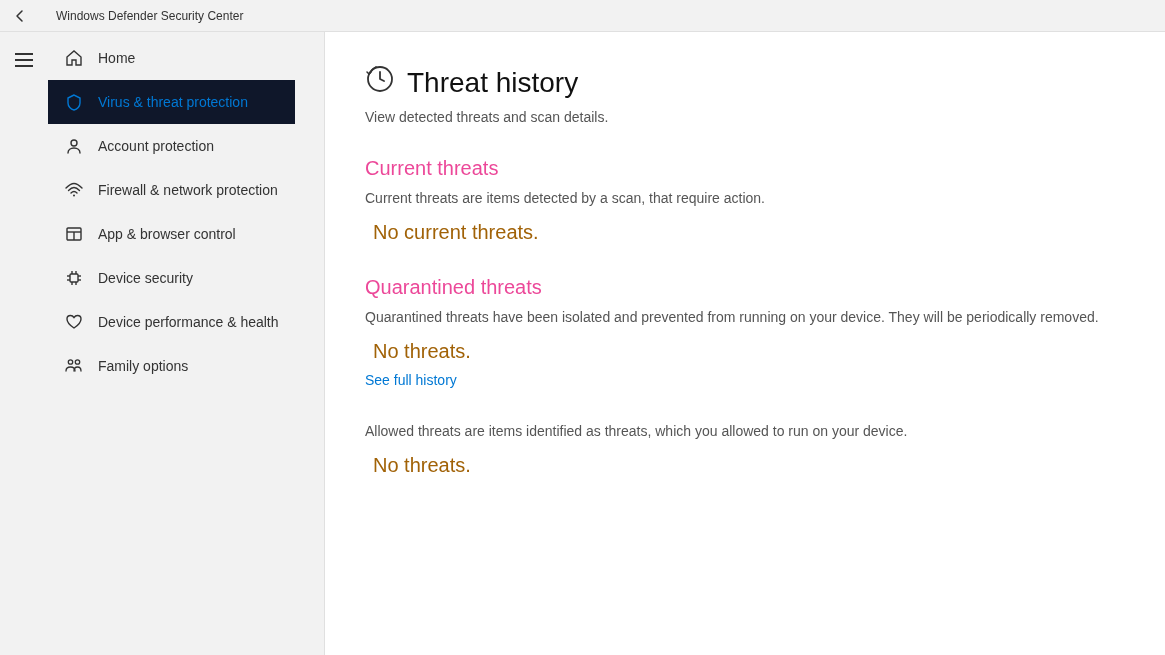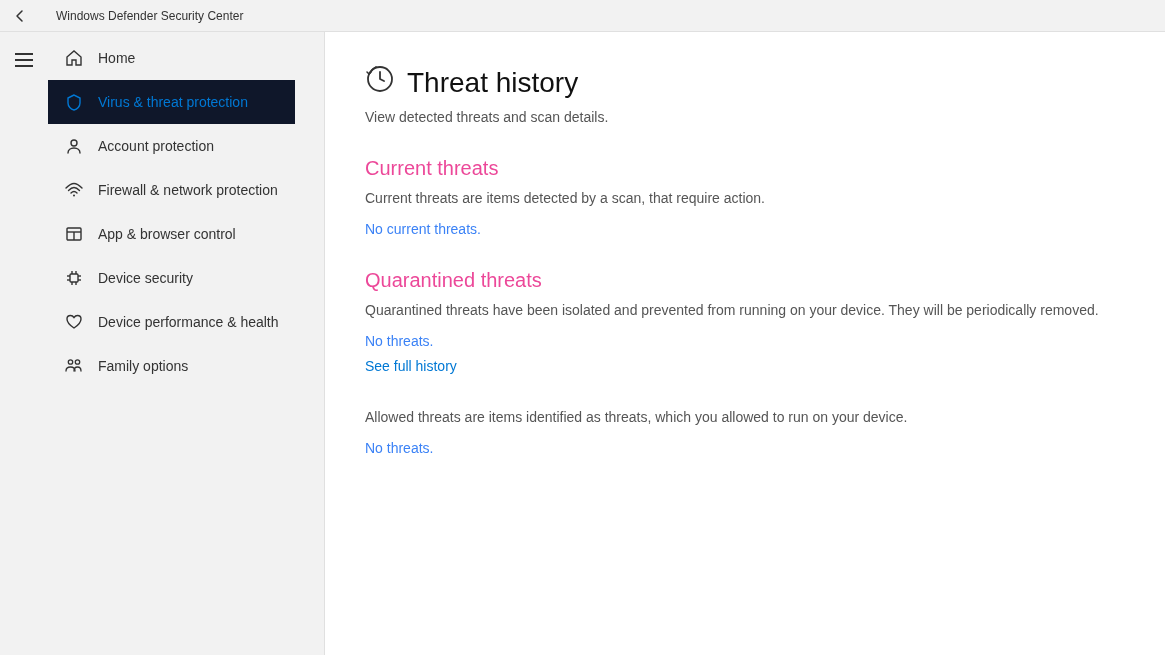--- a/index.html
+++ b/index.html
@@ -169,23 +169,24 @@
     }
 
     .section-desc {
       font-size: 14px;
       color: #555;
       margin-bottom: 12px;
       line-height: 1.5;
     }
 
     .section-status {
-      font-size: 14px;
-      color: #3b82f6;
+      font-size: 20px;
+      color: #a16207;
       margin-bottom: 8px;
+      margin-left: 8px;
     }
 
     .section-link {
       font-size: 14px;
       color: #0078d4;
       cursor: pointer;
       text-decoration: none;
     }
   </style>
 </head>

